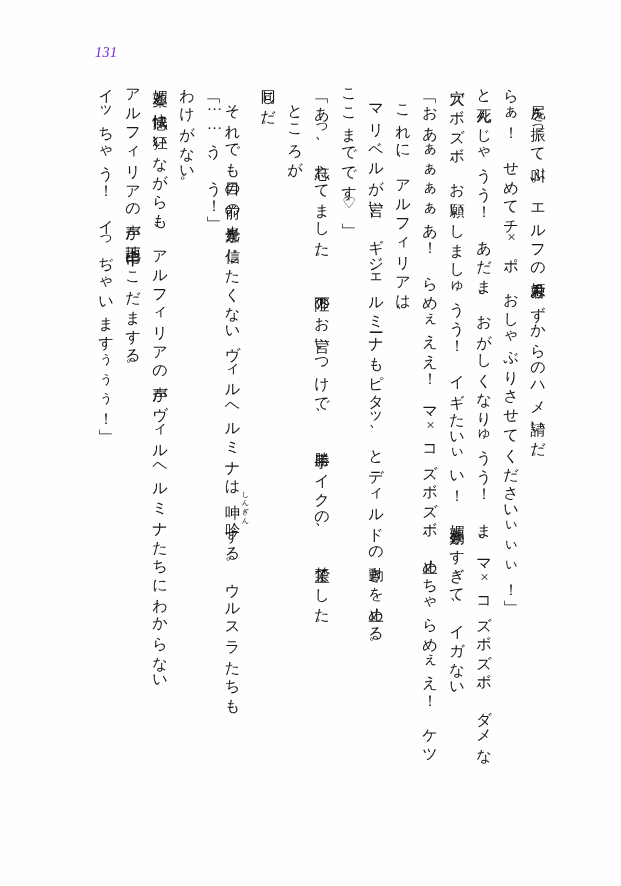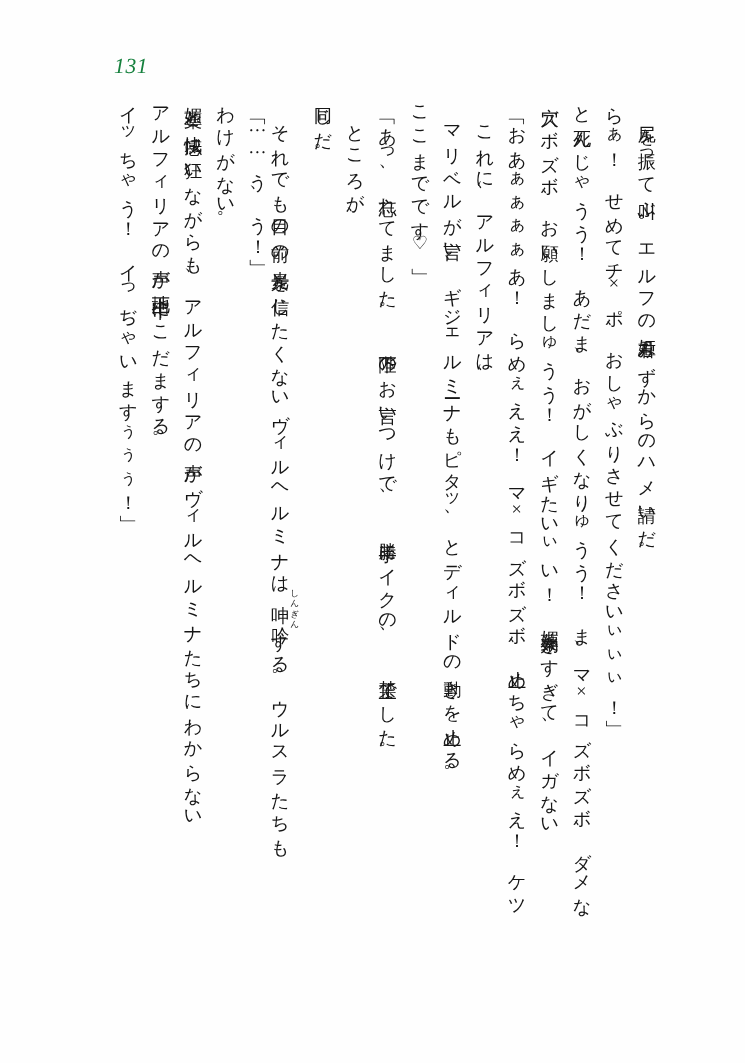--- a/index.html
+++ b/index.html
@@ -25,22 +25,22 @@
     background: #fefefe;
   }
 
   
   #page-number {
     position: absolute;
     left: 95px;
     top: 45px;
     font-family: "Liberation Serif", "DejaVu Serif", serif;
     font-style: italic;
-    font-size: 18px;
-    color: #15803d;
+    font-size: 14px;
+    color: #6d28d9;
     letter-spacing: 0.5px;
   }
 
   
   #text-block {
     position: absolute;
     right: 75px;
     top: 78px;
     height: 730px;
     display: flex;

